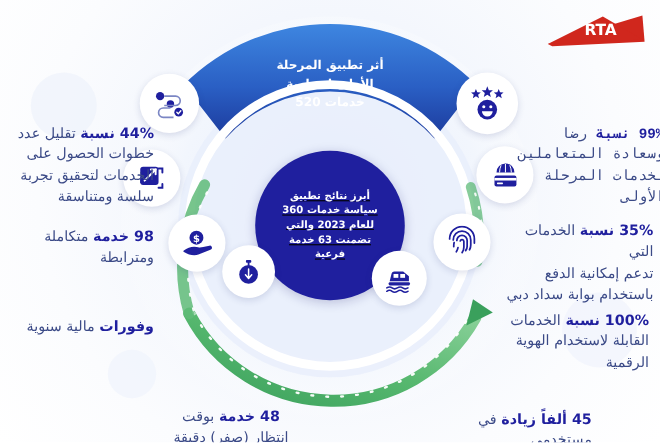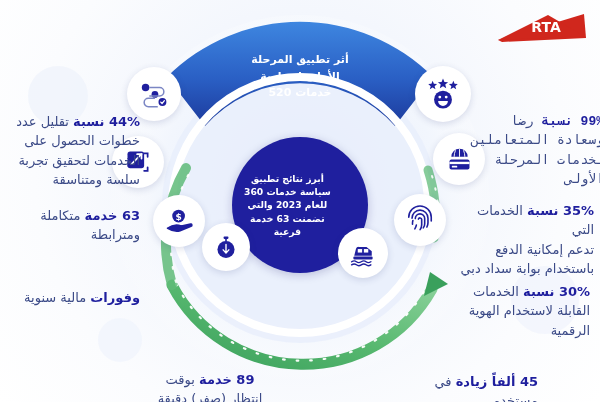--- a/index.html
+++ b/index.html
@@ -15,23 +15,24 @@
   }
   
   .logo{position:absolute;top:8px;right:12px;width:92px;height:40px;}
   
   .ring-wrap{position:absolute;left:50%;top:205px;transform:translate(-50%,-50%);
     width:420px;height:370px;}
   .center-circle{
     position:absolute;left:50%;top:50%;transform:translate(-50%,-50%);
     width:136px;height:136px;border-radius:50%;
     background:#1f1f9e;
-    display:flex;align-items:center;
+    display:flex;align-items:center;justify-content:center;
     box-shadow:0 2px 10px rgba(20,20,100,.22);
     z-index:5;
+    text-decoration:underline;
   }
   .center-text{
     color:#fff;font-size:9.2px;line-height:1.45;text-align:center;
     font-weight:bold;direction:rtl;padding:0 12px;white-space:pre-line;
   }
   
   .bubble{
     position:absolute;border-radius:50%;background:#ffffff;
     display:flex;align-items:center;justify-content:center;
     box-shadow:0 2px 7px rgba(40,50,120,.16);
@@ -211,47 +212,47 @@
   </div>
 
   <div class="label left" style="left:12px;top:92px;width:128px;">
     <b>44% نسبة</b><span> تقليل عدد
 خطوات الحصول على
 الخدمات لتحقيق تجربة
 سلسة ومتناسقة</span>
   </div>
 
   <div class="label left" style="left:22px;top:186px;width:118px;">
-    <b>63 خدمة</b><span> متكاملة
+    <b>98 خدمة</b><span> متكاملة
 ومترابطة</span>
   </div>
 
   <div class="label left" style="left:22px;top:268px;width:118px;">
     <b>وفورات</b><span> مالية سنوية</span>
   </div>
 
   <div class="label ctr" style="left:140px;top:350px;width:140px;">
-    <b>89 خدمة</b><span> بوقت
+    <b>48 خدمة</b><span> بوقت
 انتظار (صفر) دقيقة</span>
   </div>
 
   <div class="label right" style="left:464px;top:92px;width:140px;font-family:Liberation Mono, monospace;">
     <b>99% نسبة</b><span> رضا
 وسعادة المتعاملين
 لخدمات المرحلة الأولى</span>
   </div>
 
   <div class="label right" style="left:452px;top:181px;width:142px;">
     <b>35% نسبة</b><span> الخدمات التي
 تدعم إمكانية الدفع
 باستخدام بوابة سداد دبي</span>
   </div>
 
   <div class="label right" style="left:452px;top:262px;width:138px;">
-    <b>30% نسبة</b><span> الخدمات
+    <b>100% نسبة</b><span> الخدمات
 القابلة لاستخدام الهوية
 الرقمية</span>
   </div>
 
   <div class="label right" style="left:378px;top:352px;width:160px;">
     <b>45 ألفاً زيادة</b><span> في مستخدمي
 وسائل النقل البحري</span>
   </div>
 
 </div>

